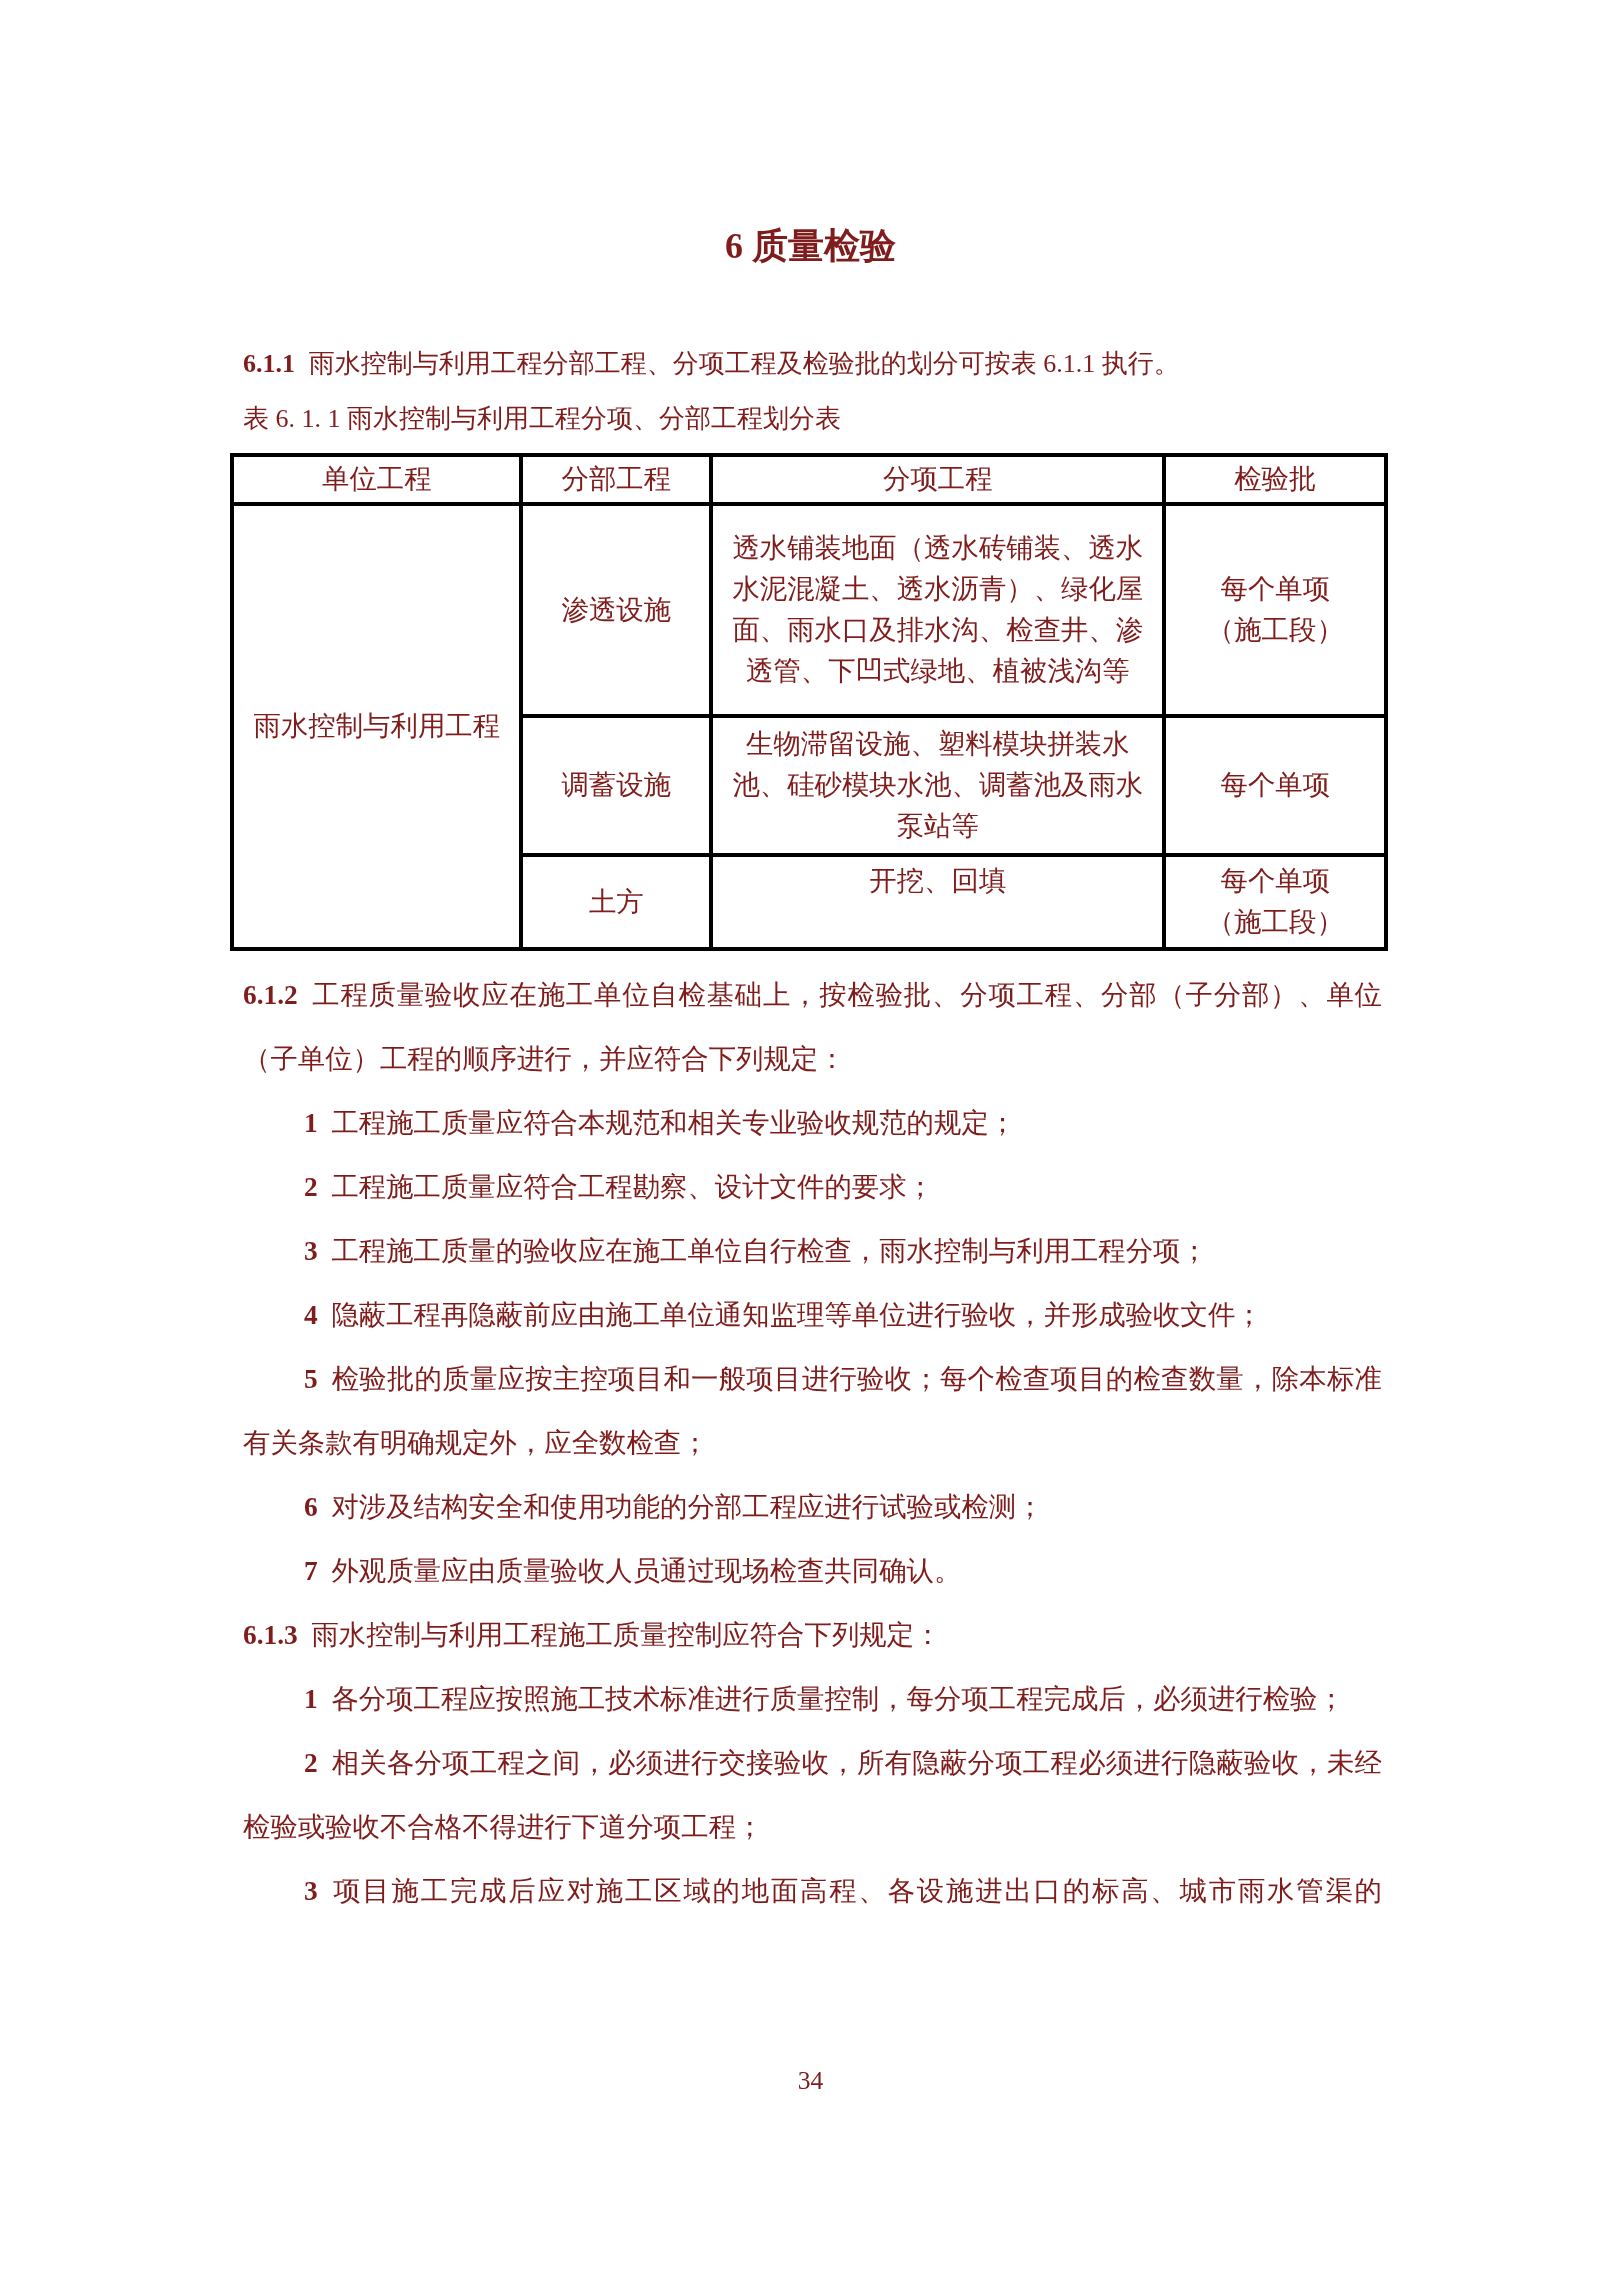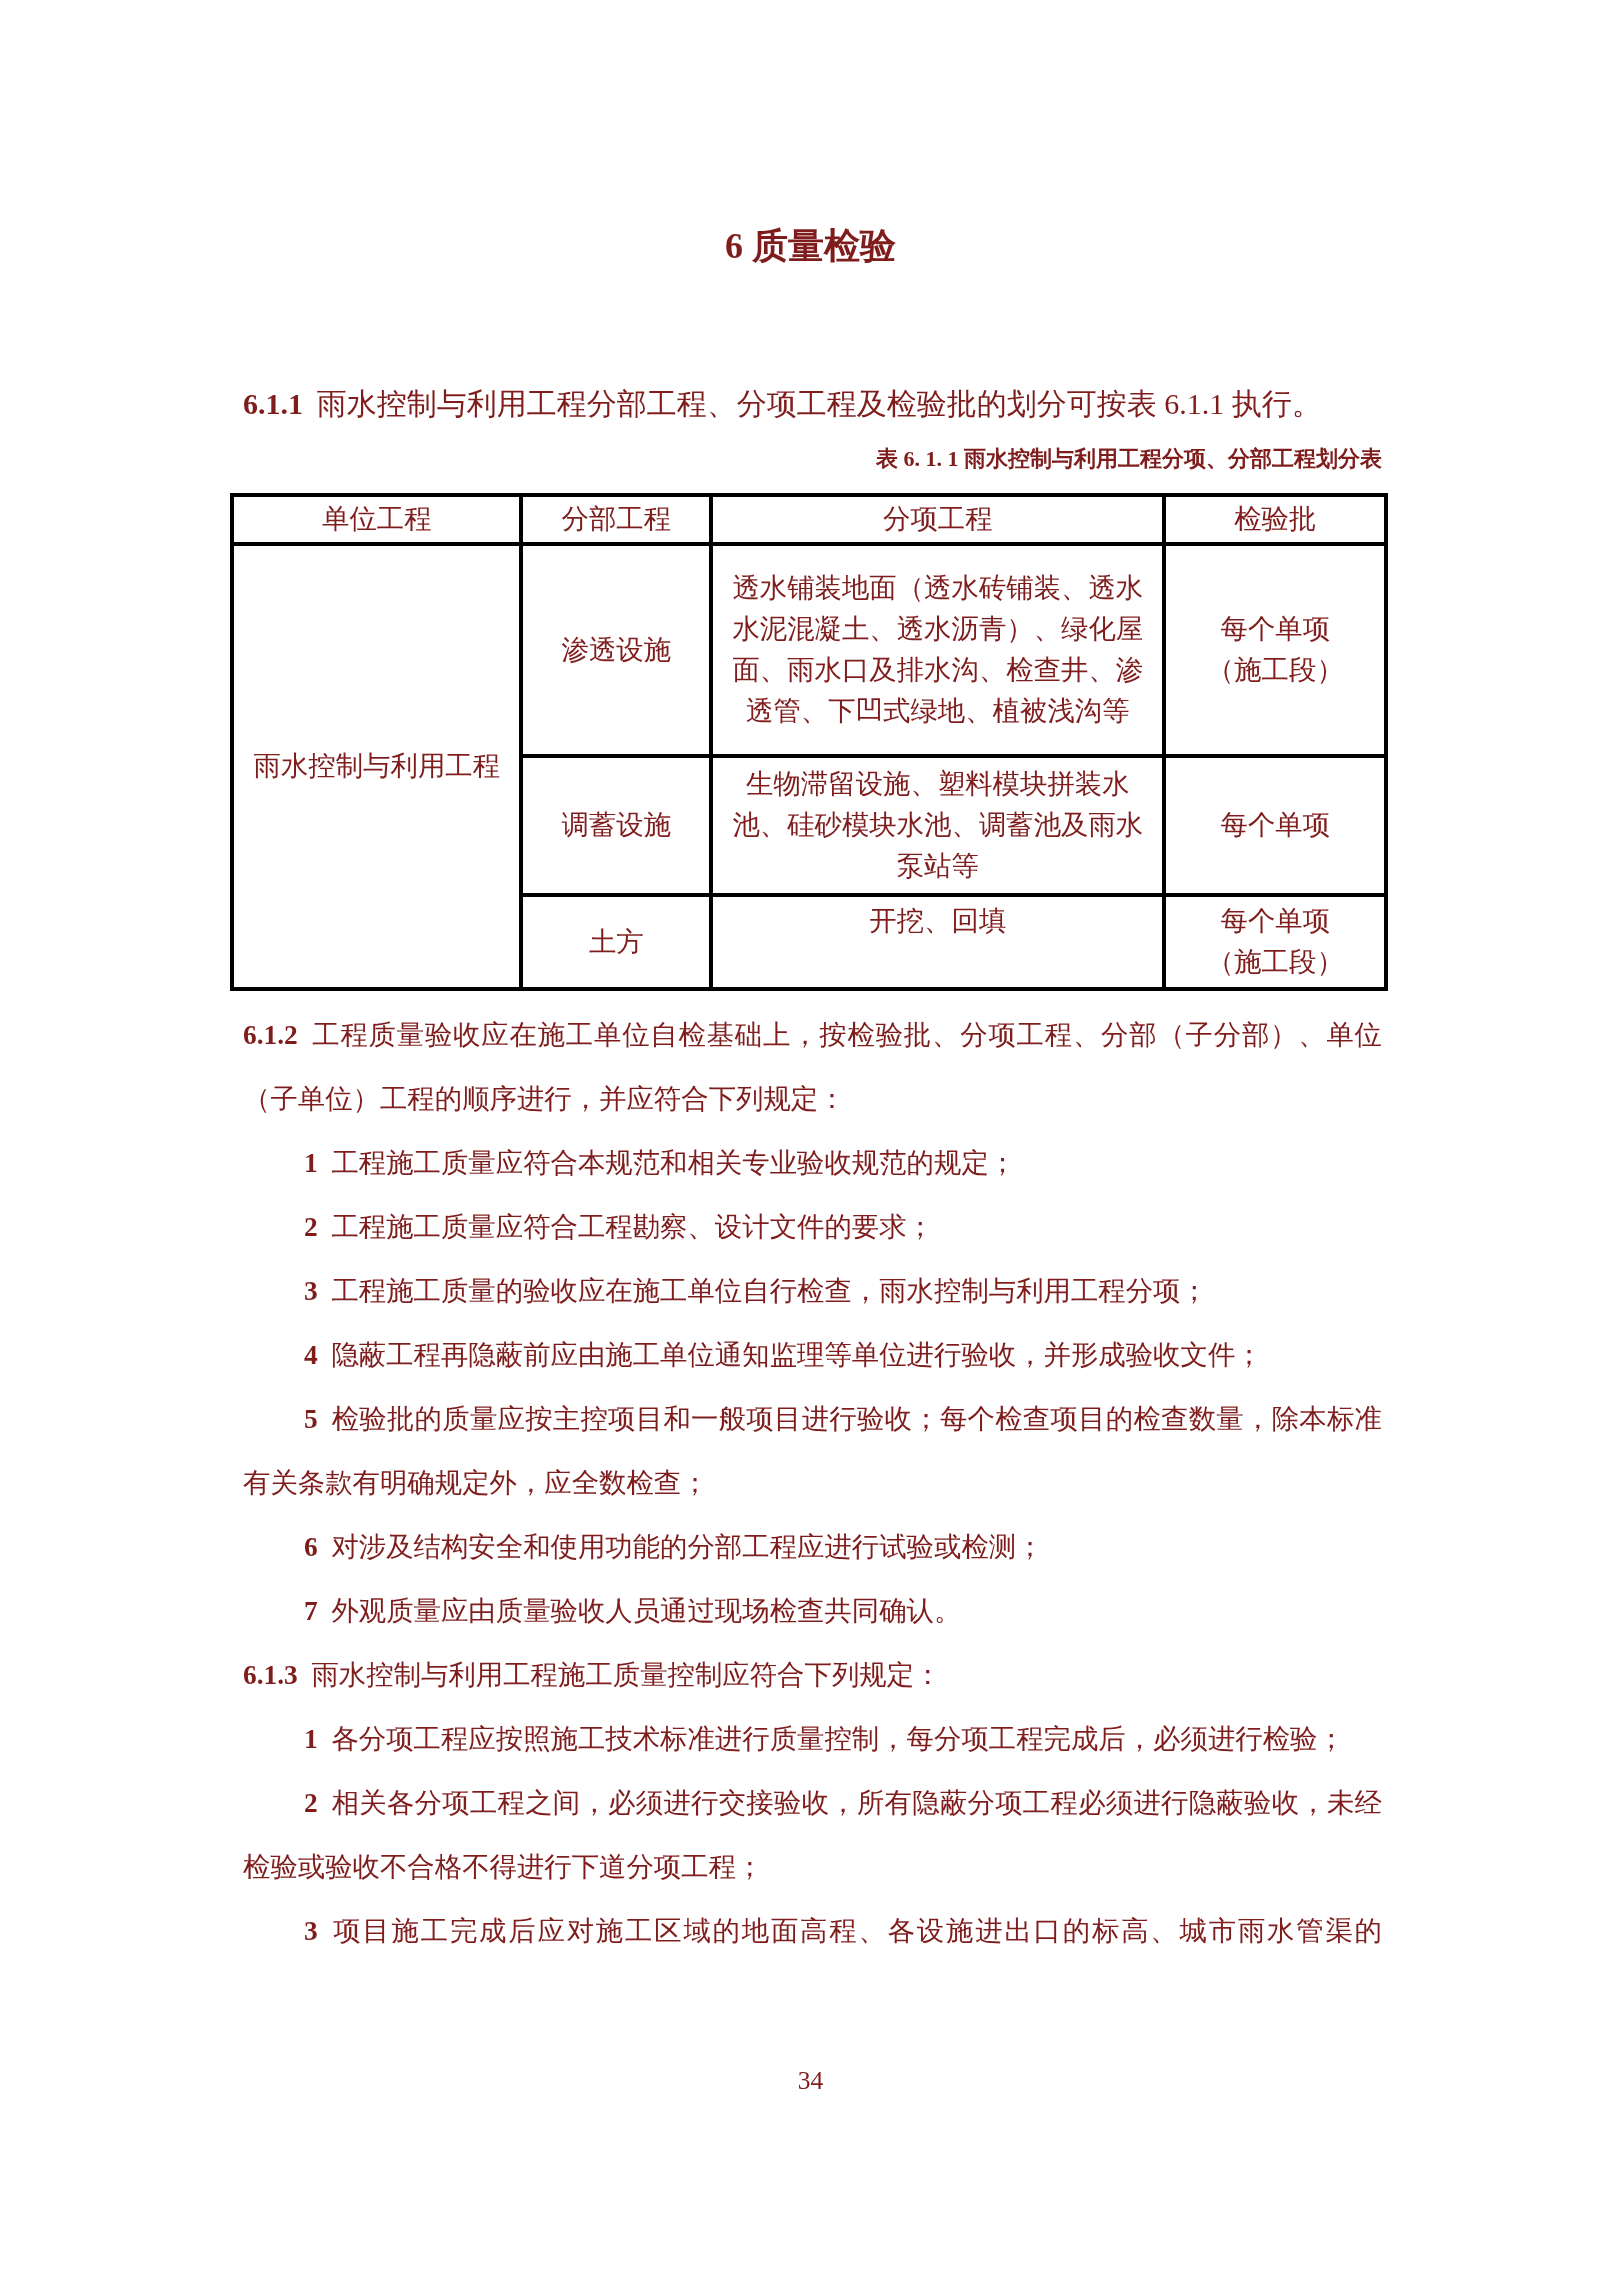--- a/index.html
+++ b/index.html
@@ -11,25 +11,25 @@
   .doc-title{
     margin:223px 0 0 0;text-align:center;font-weight:bold;
     font-size:36px;line-height:47px;
   }
   .section-title{
     margin:94px 0 0 0;text-align:center;font-weight:bold;
     font-size:33px;line-height:43px;
   }
   .content{margin:0 239px 0 243px;}
   .para-first{
-    margin:114px 0 0 0;font-size:30px;line-height:39px;text-align:justify;
+    margin:74px 0 0 0;font-size:26px;line-height:39px;text-align:justify;
   }
   .table-caption{
-    margin:15.7px 0 0 0;text-align:right;font-weight:bold;
-    font-size:22px;line-height:39px;
+    margin:15.7px 0 0 0;text-align:left;font-weight:normal;
+    font-size:26px;line-height:39px;
   }
   table.spec-table{
     margin:15.7px 0 0 -12.7px;border-collapse:collapse;table-layout:fixed;
     width:1154px;
   }
   table.spec-table td{
     border:4.9px solid #000;font-size:27.4px;line-height:41px;
     text-align:center;vertical-align:middle;padding:3.9px 7.8px;box-sizing:border-box;
   }
   tr.head-row td{height:48px;padding:2px 3.9px;}

